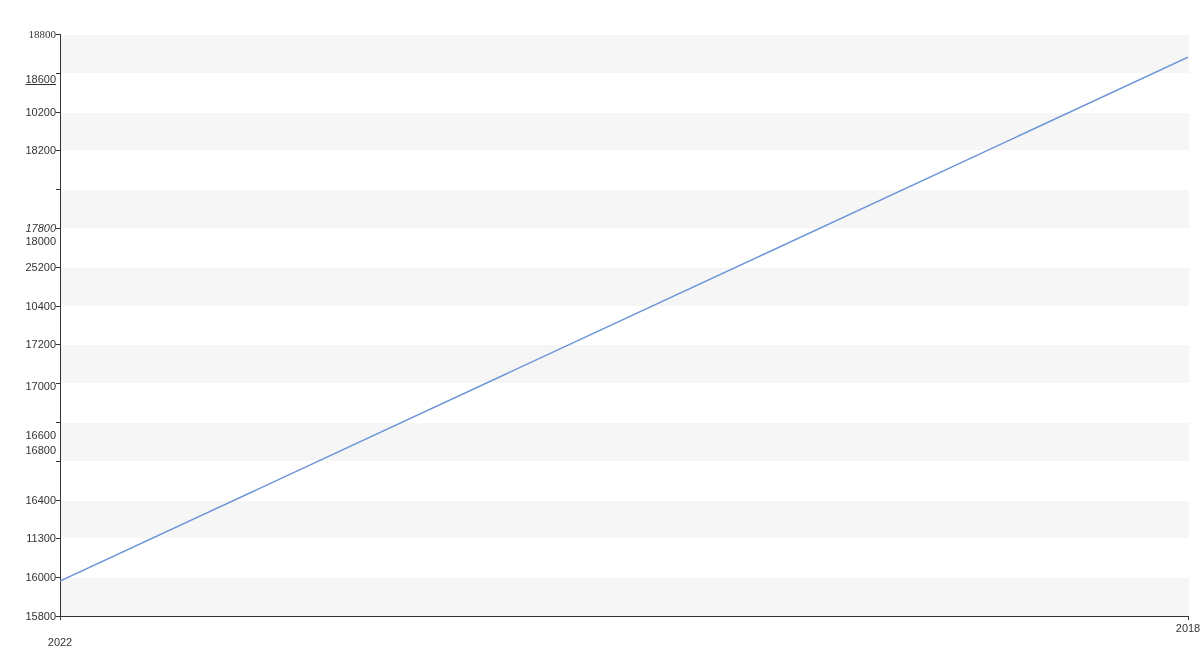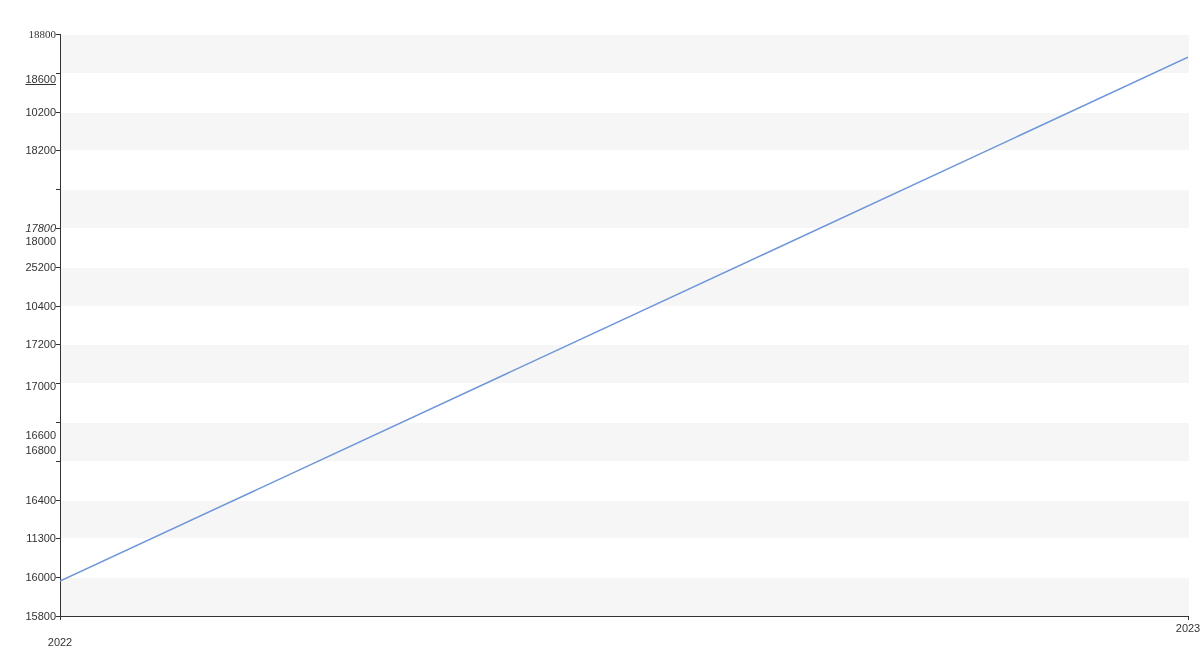--- a/index.html
+++ b/index.html
@@ -145,14 +145,14 @@
     <div class="y-tick-label" style="top: 150.4px;">18200</div>
     <div class="y-tick-mark" style="top: 111.6px;"></div>
     <div class="y-tick-label" style="top: 111.6px;">10200</div>
     <div class="y-tick-mark" style="top: 72.8px;"></div>
     <div class="y-tick-label" style="top: 79px; text-decoration: underline;">18600</div>
     <div class="y-tick-mark" style="top: 34px;"></div>
     <div class="y-tick-label" style="top: 34px; font-family: Liberation Serif, serif;">18800</div>
     <div class="x-tick-mark" style="left: 60px;"></div>
     <div class="x-tick-label" style="left: 60px; margin-top: 14px;">2022</div>
     <div class="x-tick-mark" style="left: 1188px;"></div>
-    <div class="x-tick-label" style="left: 1188px;">2023</div>
+    <div class="x-tick-label" style="left: 1188px;">2018</div>
   </div>
 
 </body></html>

